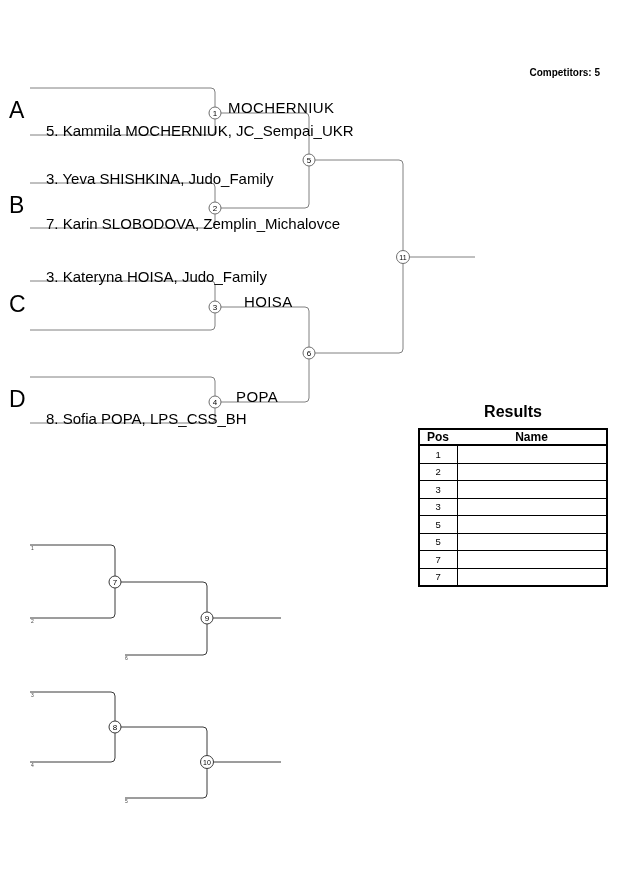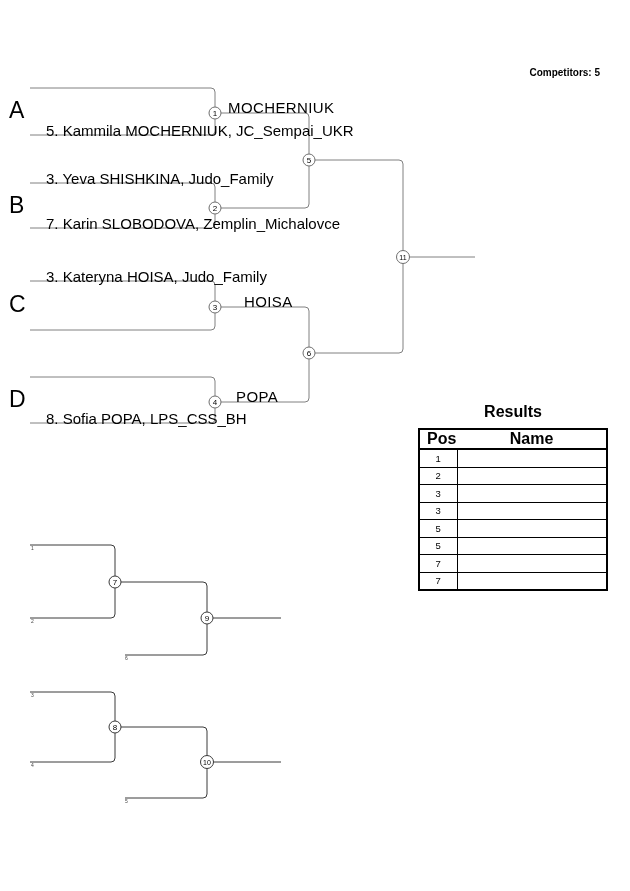--- a/index.html
+++ b/index.html
@@ -19,21 +19,21 @@
   .rline{fill:none;stroke:#3a3a3a;stroke-width:1;}
   .mcirc{fill:#ffffff;stroke:#6e6e6e;stroke-width:1;}
   .rcirc{fill:#ffffff;stroke:#3a3a3a;stroke-width:1;}
   .cnum{font-size:8px;text-anchor:middle;}
   .cnum-sm{font-size:7px;text-anchor:middle;}
   #results-title{left:418px;top:403px;width:190px;text-align:center;
                  font-size:16px;font-weight:bold;}
   #results-table{position:absolute;left:418px;top:428px;width:190px;
                  border-collapse:collapse;table-layout:fixed;
                  border:2px solid #000;background:#fff;}
-  #results-table th{font-size:16px;font-weight:bold;height:14px;
+  #results-table th{font-size:12px;font-weight:bold;height:14px;
                     border-bottom:2px solid #000;padding:0;}
   #results-table th.pos-h{width:30px;text-align:left;padding-left:7px;}
   #results-table th.name-h{text-align:center;margin-top:44px;}
   #results-table td{font-size:9.5px;height:16.5px;padding:0;border-top:1px solid #000;}
   #results-table td.pos-c{text-align:center;border-right:1px solid #000;}
   #results-table tbody tr:first-child td{border-top:none;}
 </style>
 </head>
 <body>
 

